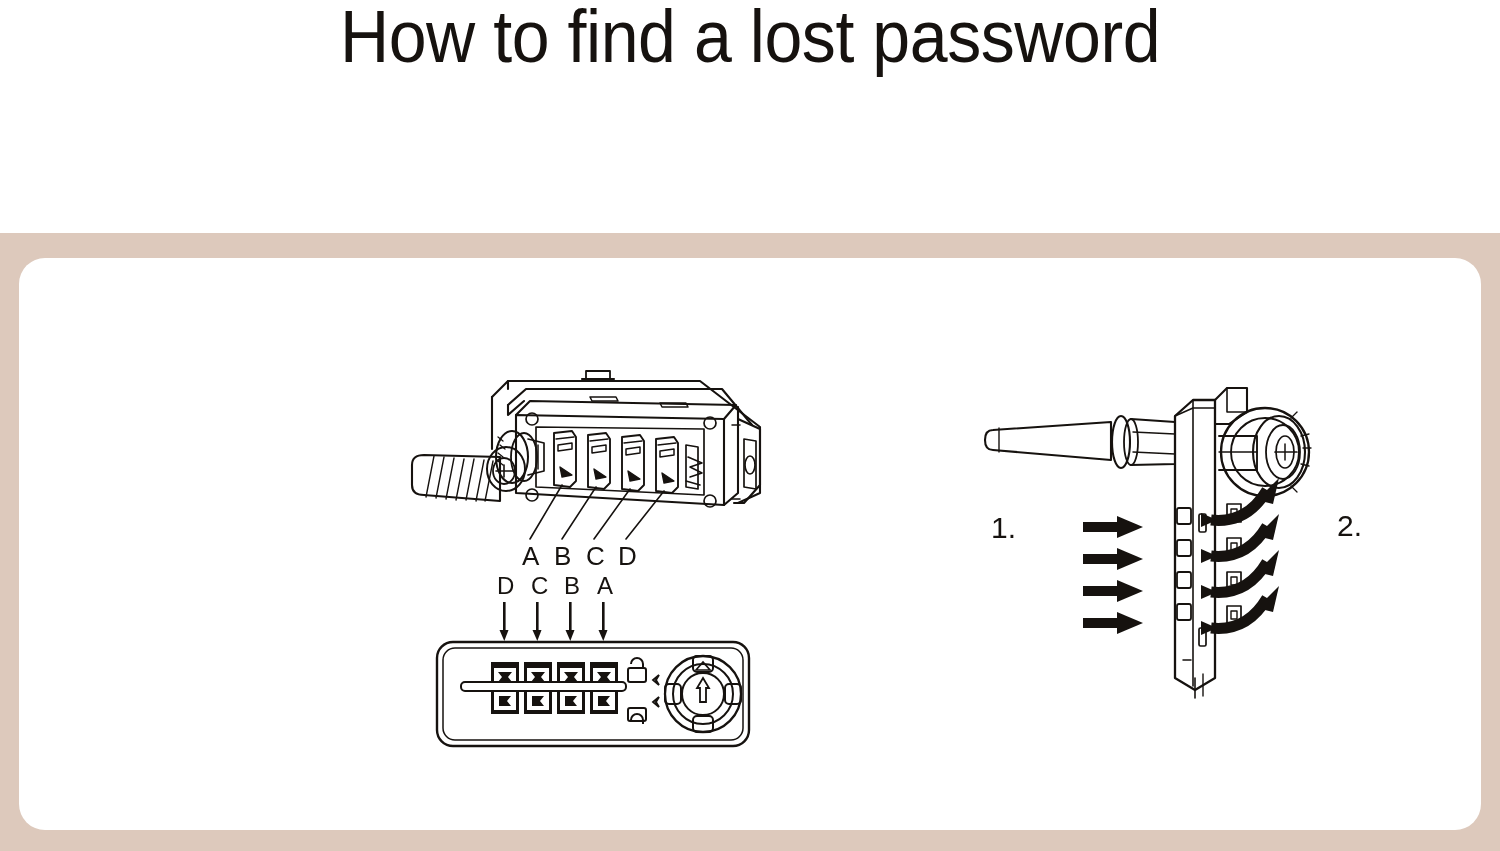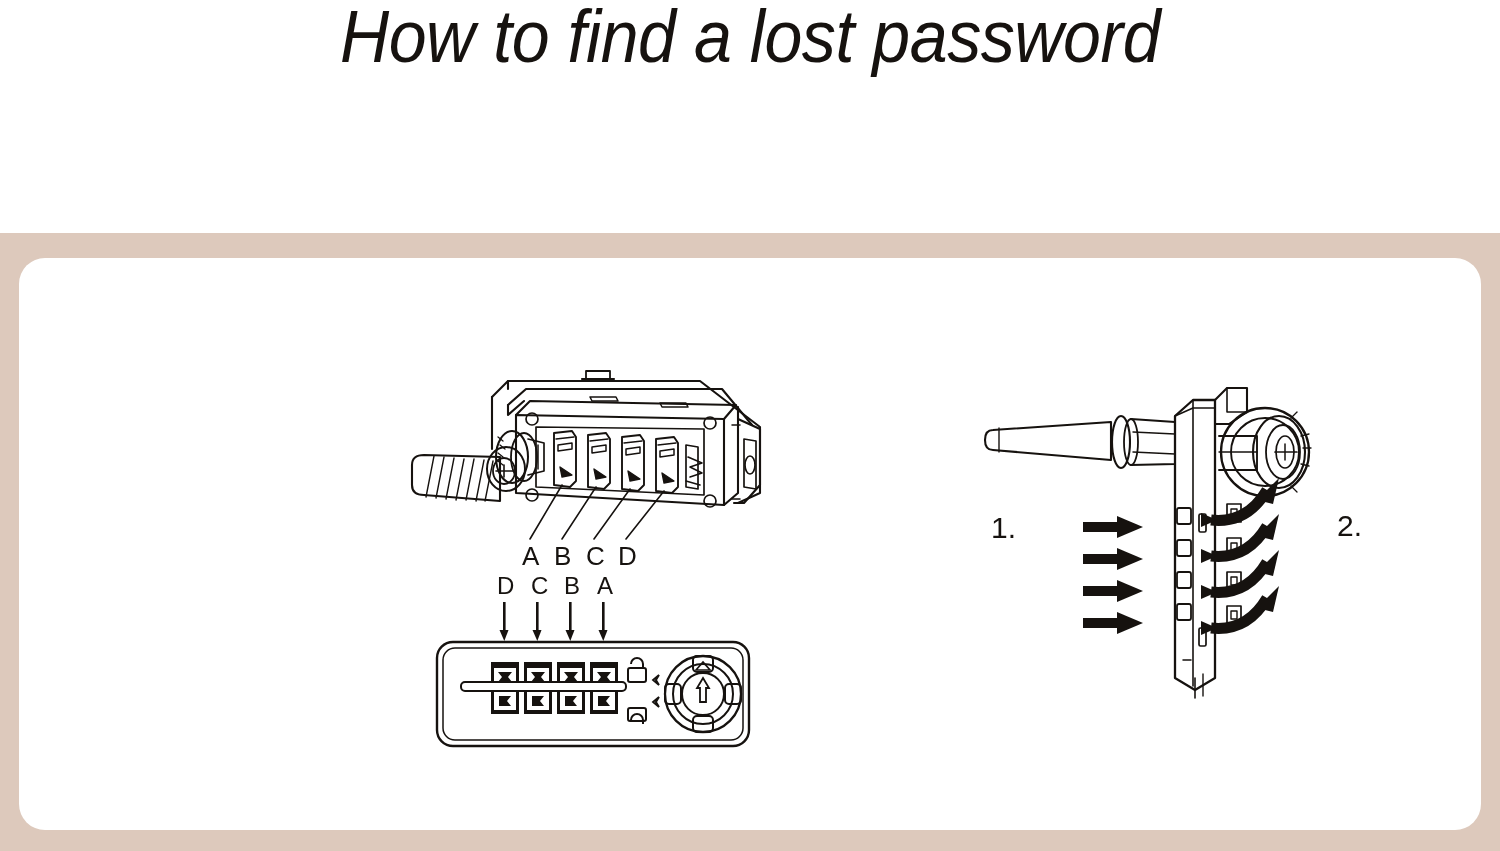--- a/index.html
+++ b/index.html
@@ -20,21 +20,20 @@
   }
 
   
   #title-bar {
     position: absolute;
     left: 0;
     top: 0;
     width: 1500px;
     height: 233px;
     background: #ffffff;
-    font-style: italic;
   }
   #page-title {
     position: absolute;
     left: 0;
     top: -6px;
     width: 1500px;
     text-align: center;
     font-family: "Liberation Sans", sans-serif;
     font-size: 74px;
     line-height: 86px;

